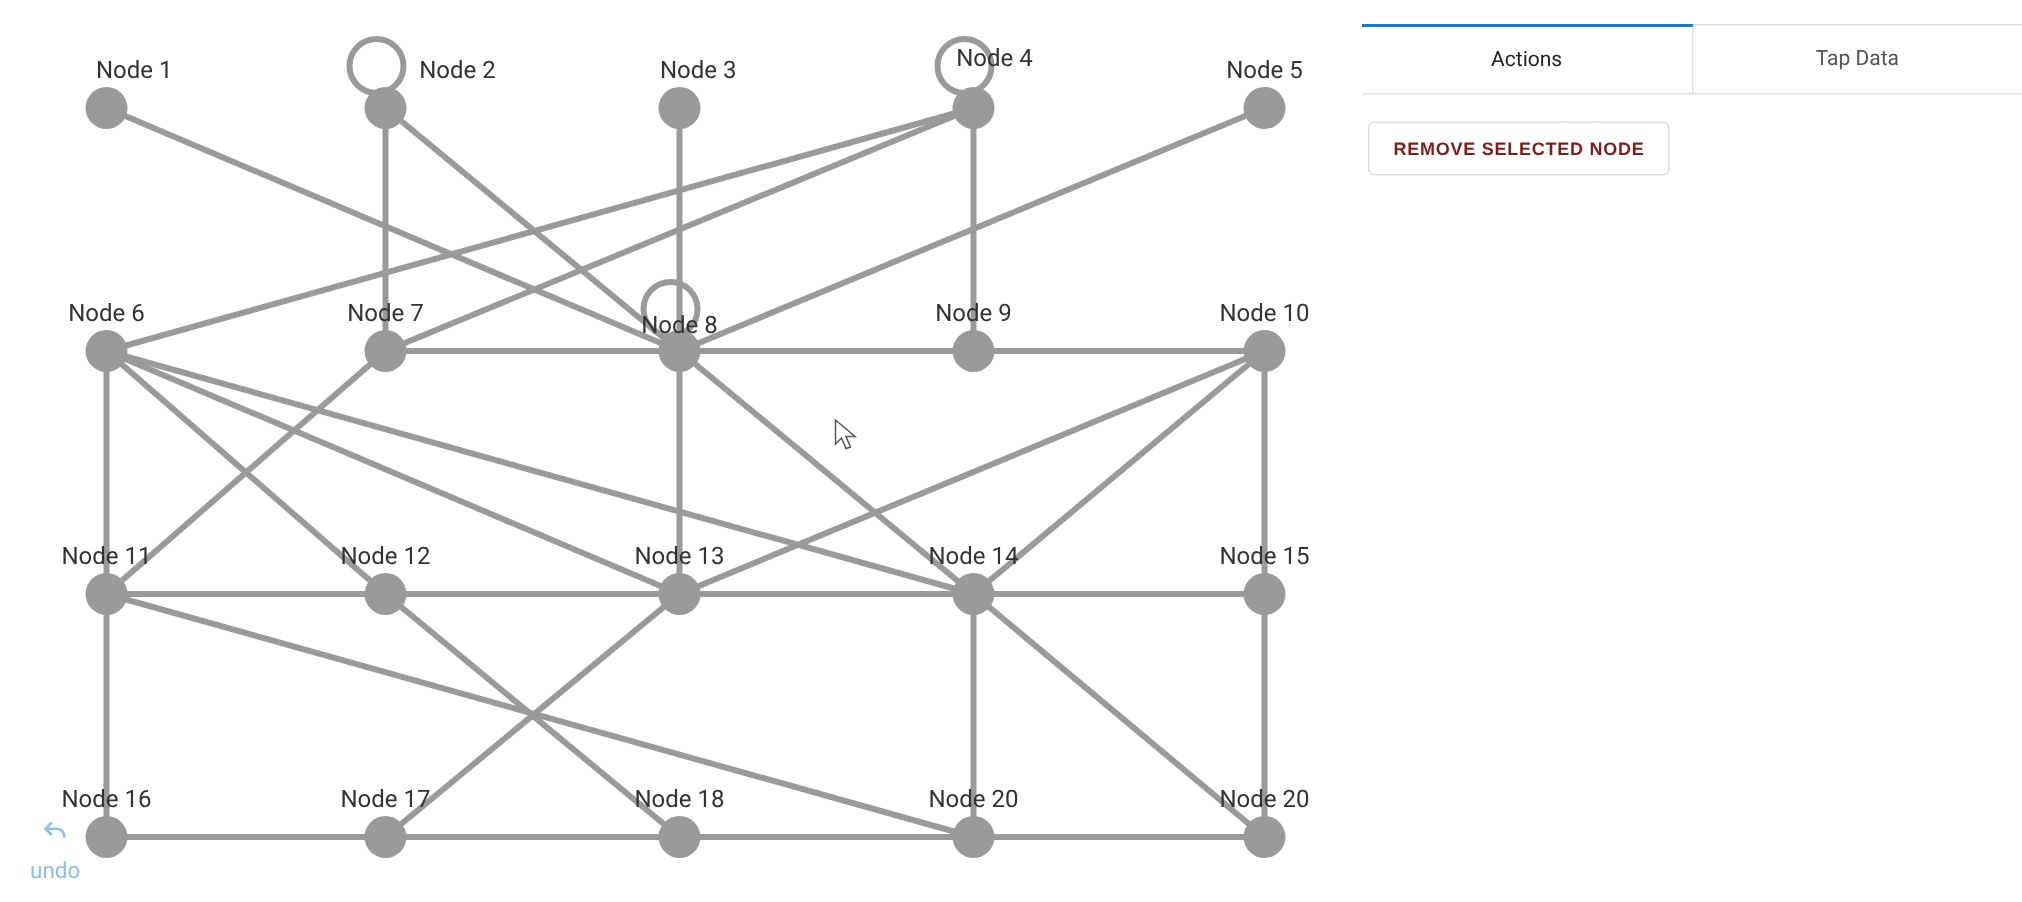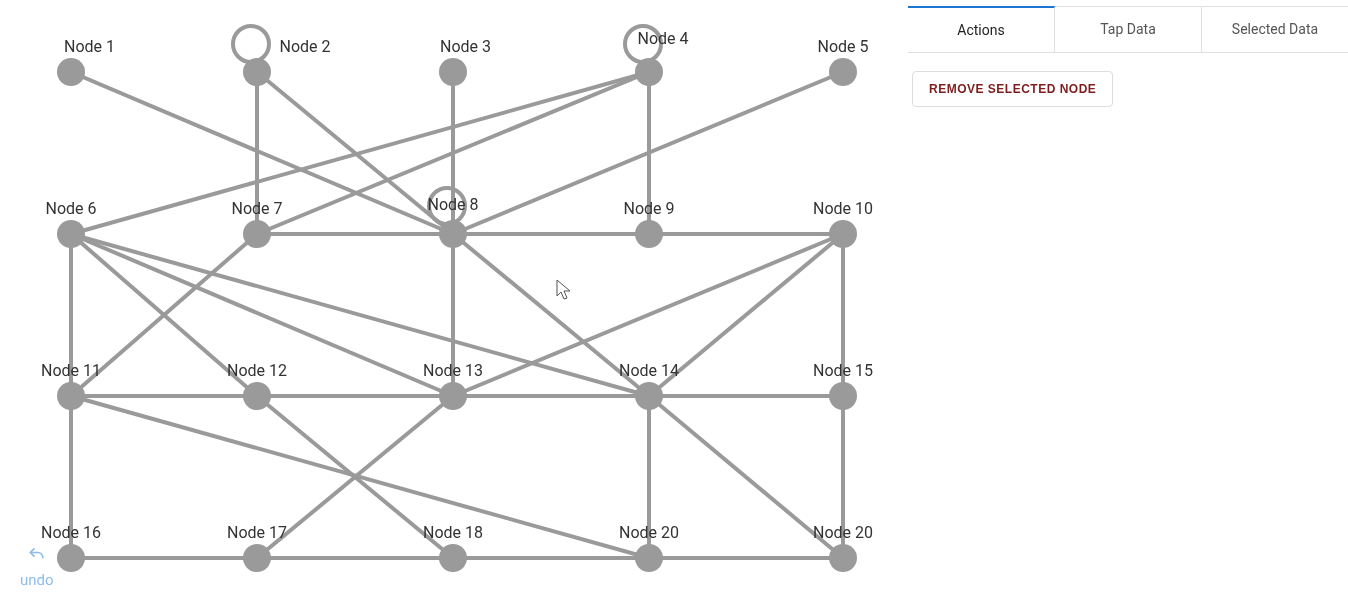--- a/index.html
+++ b/index.html
@@ -53,21 +53,21 @@
     stroke: #8dbde8;
     fill: none;
     stroke-width: 2;
   }
   .undo-label {
     font-size: 15px;
     color: #8dbde8;
   }
   .sidebar {
     flex: 1;
-    padding-top: 6px;
+    padding-top: 16px;
   }
   .tabs {
     display: flex;
     border-bottom: 1px solid #e0e0e0;
   }
   .tab {
     flex: 1;
     text-align: center;
     padding: 14px 8px;
     font-size: 14px;
@@ -177,21 +177,21 @@
         <circle cx="843" cy="558" r="14" fill="#9a9a9a"></circle>
       </svg>
     <div id="labels-layer">
         <div class="node-label" style="left: 76px; top: 56px; padding-left: 27px;">Node 1</div>
         <div class="node-label" style="left: 257px; top: 56px; margin-left: 48px;">Node 2</div>
         <div class="node-label" style="left: 453px; top: 56px; padding-left: 25px;">Node 3</div>
         <div class="node-label" style="left: 649px; top: 48px; margin-left: 14px;">Node 4</div>
         <div class="node-label" style="left: 843px; top: 56px;">Node 5</div>
         <div class="node-label" style="left: 71px; top: 218px;">Node 6</div>
         <div class="node-label" style="left: 257px; top: 218px;">Node 7</div>
-        <div class="node-label" style="left: 453px; top: 214px;">Node 8</div>
+        <div class="node-label" style="left: 453px; top: 226px;">Node 8</div>
         <div class="node-label" style="left: 649px; top: 218px;">Node 9</div>
         <div class="node-label" style="left: 843px; top: 218px;">Node 10</div>
         <div class="node-label" style="left: 71px; top: 380px;">Node 11</div>
         <div class="node-label" style="left: 257px; top: 380px;">Node 12</div>
         <div class="node-label" style="left: 453px; top: 380px;">Node 13</div>
         <div class="node-label" style="left: 649px; top: 380px;">Node 14</div>
         <div class="node-label" style="left: 843px; top: 380px;">Node 15</div>
         <div class="node-label" style="left: 71px; top: 542px;">Node 16</div>
         <div class="node-label" style="left: 257px; top: 542px;">Node 17</div>
         <div class="node-label" style="left: 453px; top: 542px;">Node 18</div>
@@ -215,23 +215,20 @@
   </div>
 
   <div class="sidebar">
     <div class="tabs">
       <div class="tab active">
         <span>Actions</span>
       </div>
       <div class="tab">
         <span>Tap Data</span>
       </div>
-      <div class="tab">
-        <span>Selected Data</span>
-      </div>
     </div>
     <div class="panel">
       <button class="btn">
         <span>Remove Selected Node</span>
       </button>
     </div>
   </div>
 
 </div>
 

